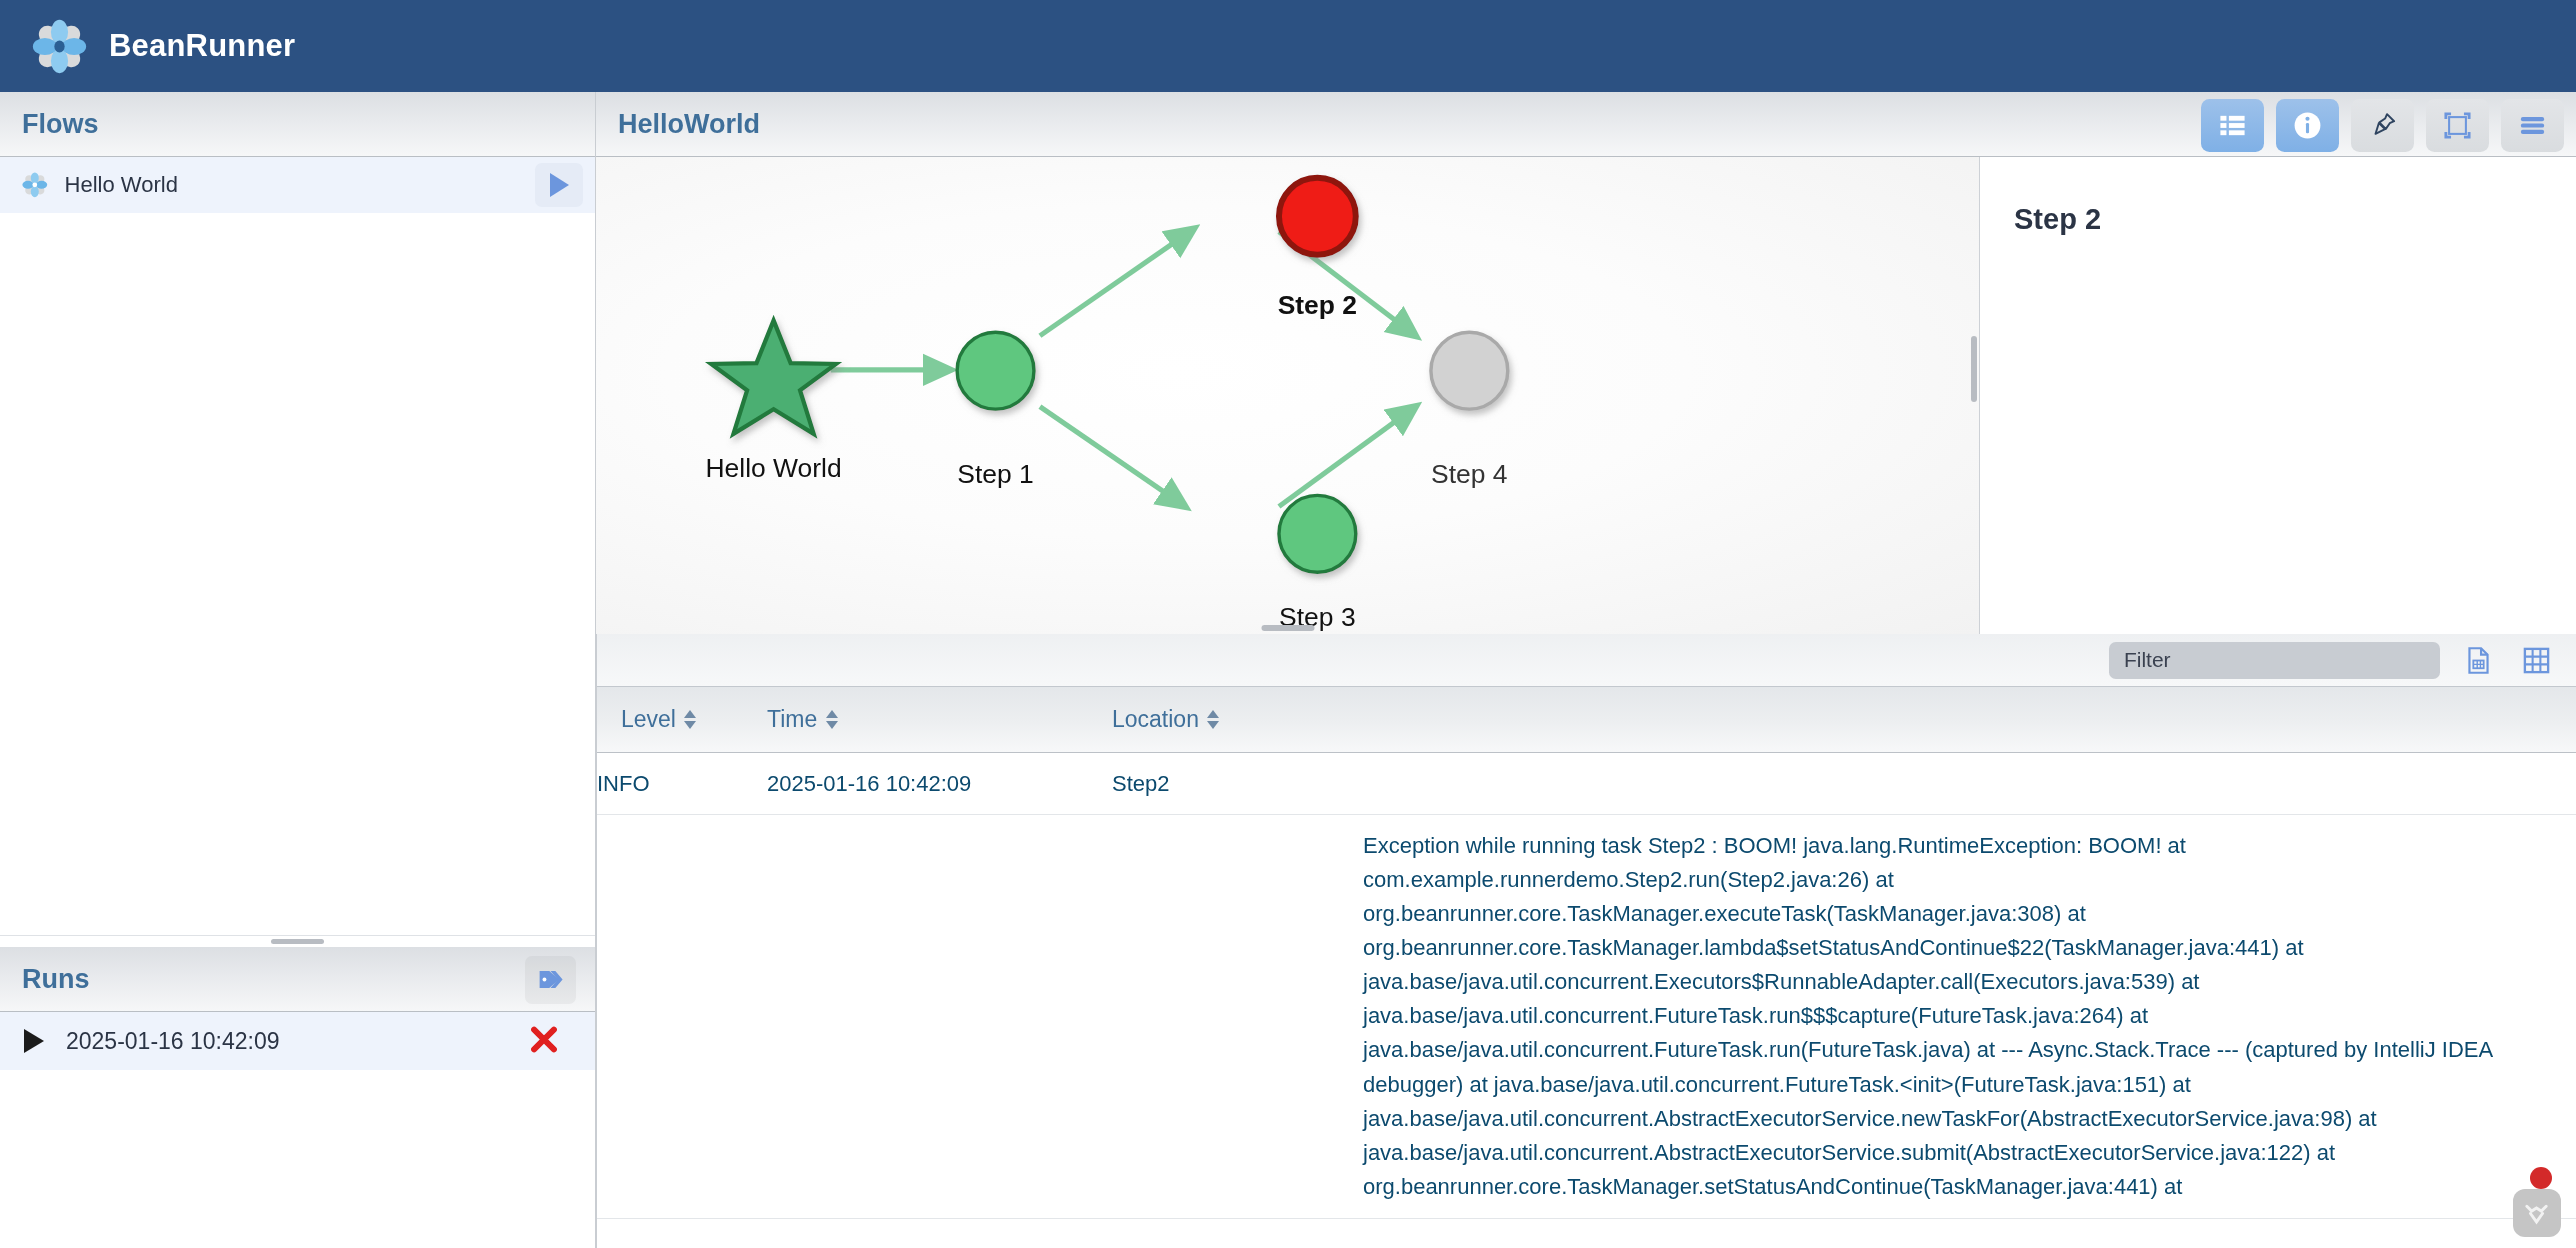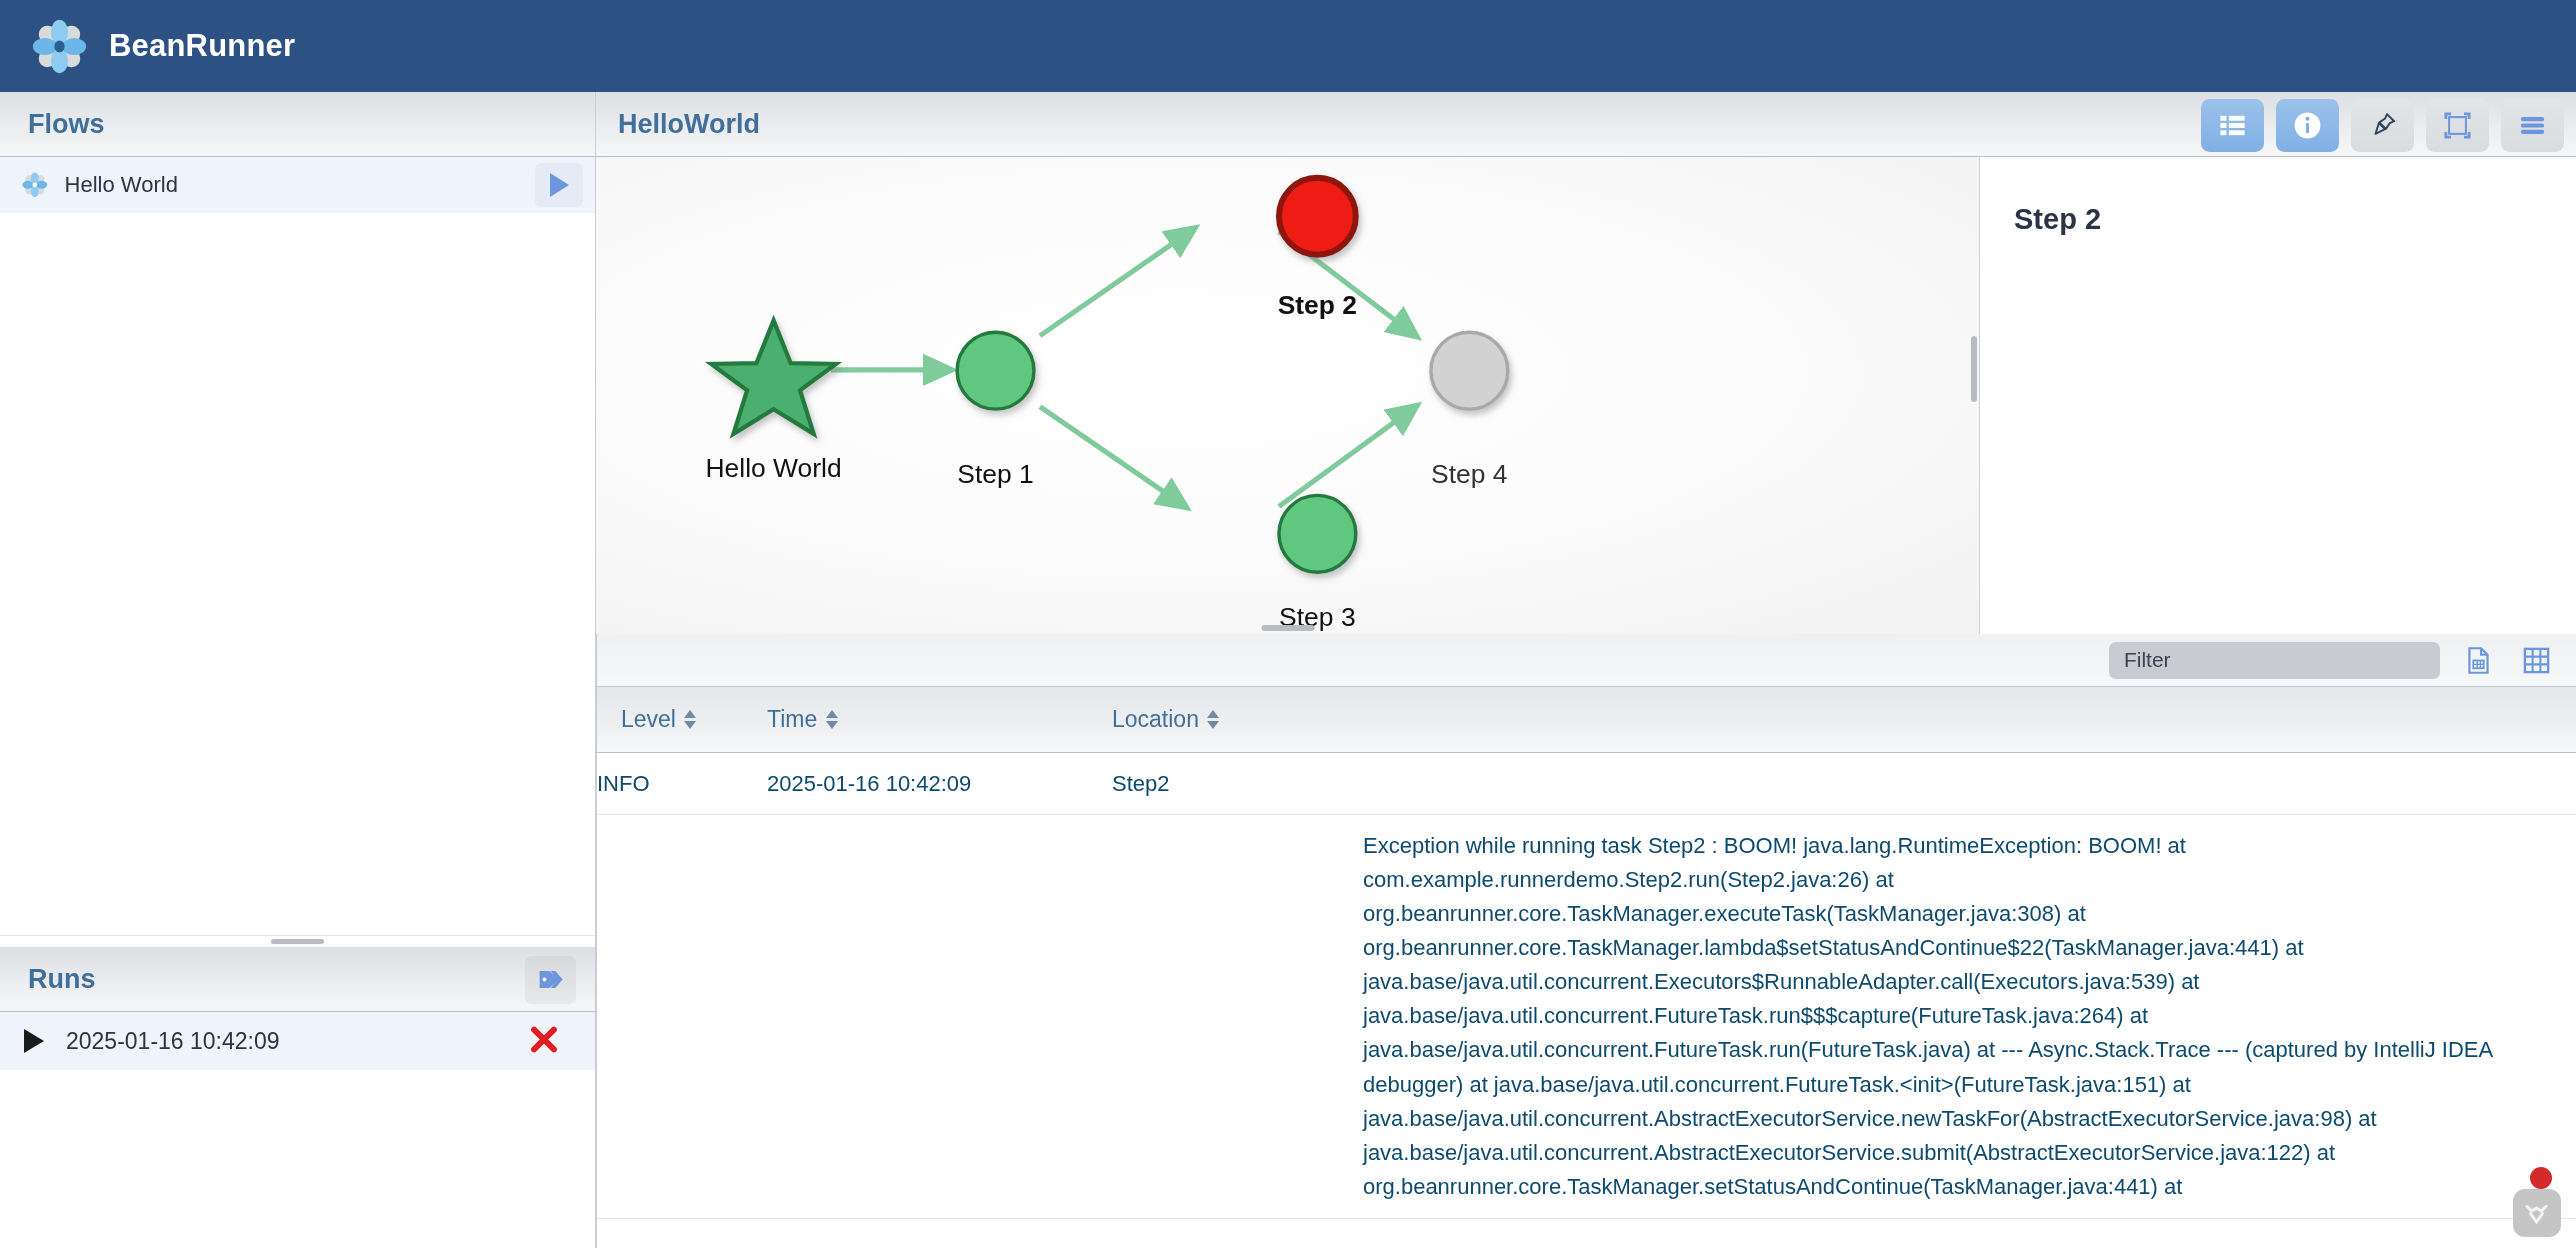--- a/index.html
+++ b/index.html
@@ -27,21 +27,21 @@
   
   .body { flex: 1 1 auto; display: flex; min-height: 0; }
 
   
   .leftcol { width: 596px; flex: 0 0 596px; display: flex; flex-direction: column;
              border-right: 0.9px solid #c9cdd2; background:#fff; }
   .panel-head {
     height: 65px; flex: 0 0 65px;
     background: linear-gradient(180deg,#dcdfe3 0%,#e8eaed 45%,#f6f7f8 100%);
     border-bottom: 0.9px solid #b9bec4;
-    display: flex; align-items: center; padding: 0 28px;
+    display: flex; align-items: center; padding: 0 22px;
     position: relative;
   }
   .panel-title { font-size: 27px; font-weight: bold; color: #3f6f9a; }
   .head-btn {
     position: absolute; right: 19px; top: 8.5px;
     width: 51px; height: 48px; border-radius: 6.8px;
     background: rgba(0,0,0,.045);
     display: flex; align-items: center; justify-content: center;
   }
 

